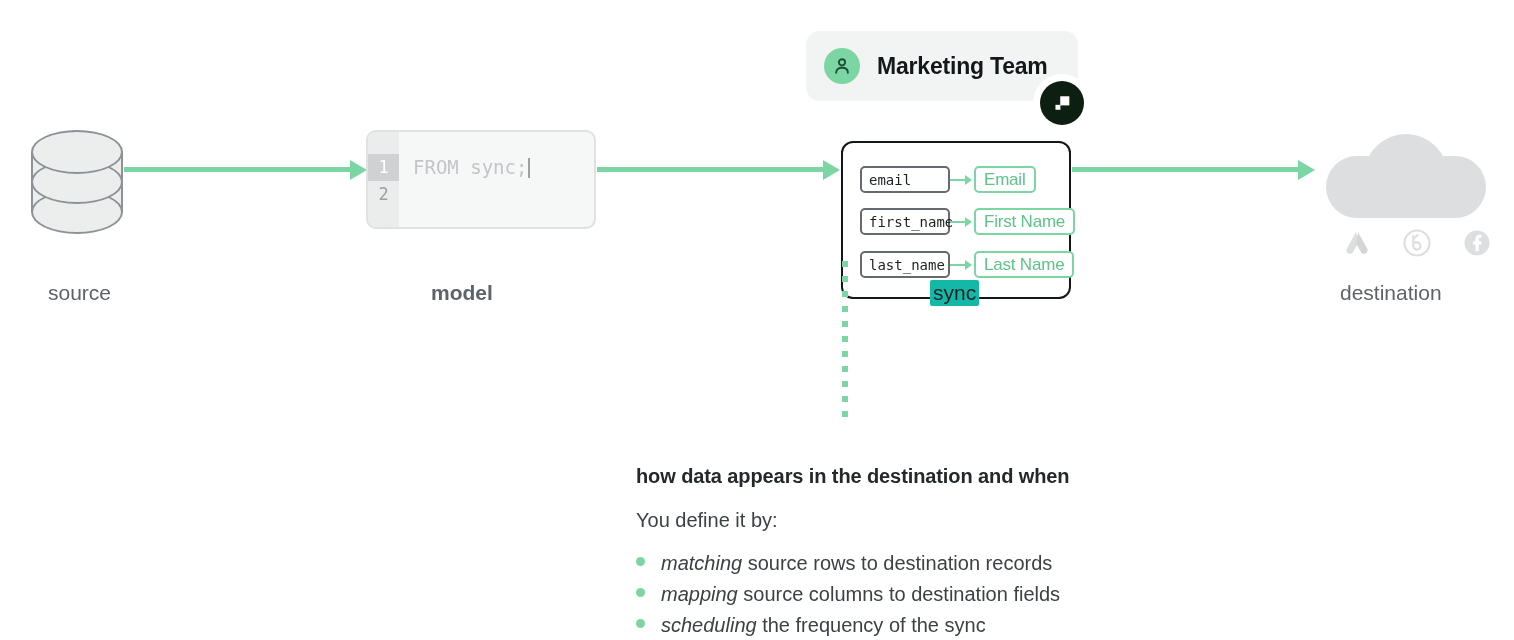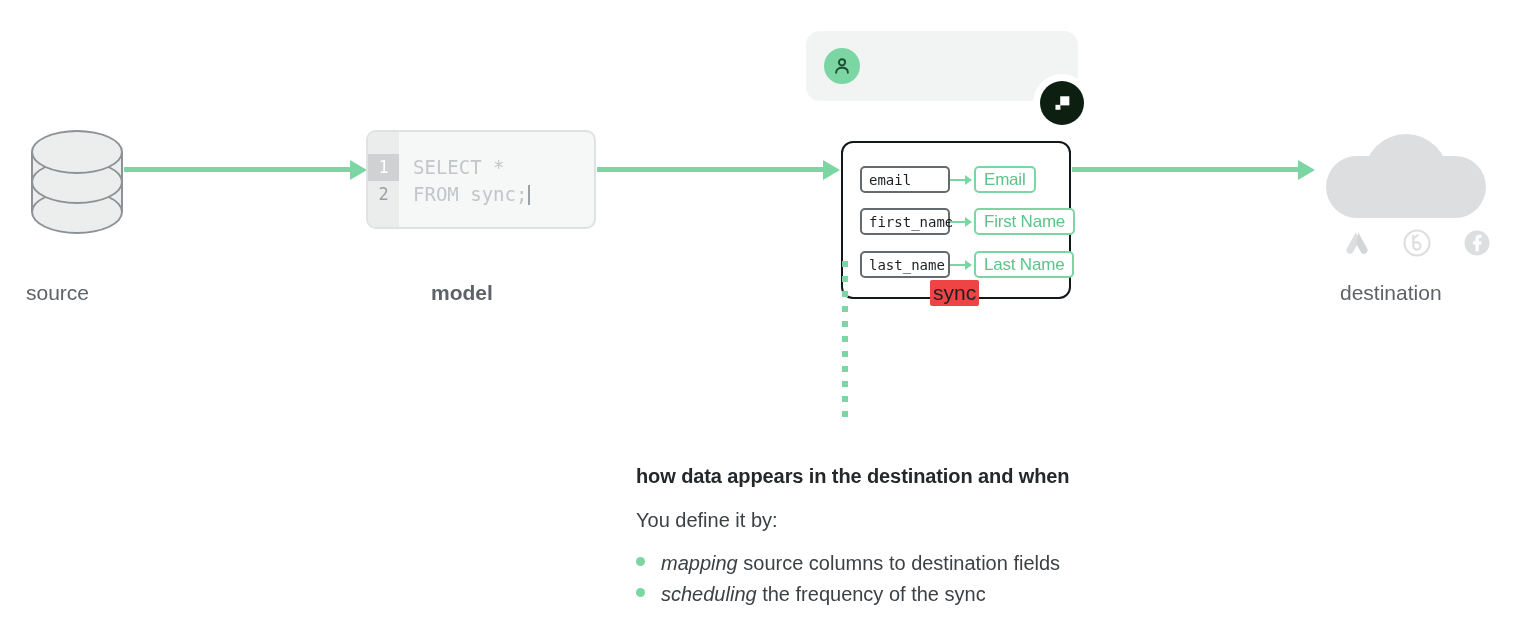--- a/index.html
+++ b/index.html
@@ -22,21 +22,21 @@
 
   
   .caption {
     position: absolute;
     font-size: 21px;
     color: #5d6368;
     white-space: nowrap;
   }
   .caption.sync-cap {
     color: #1d2023;
-    background: #ef4444;
+    background: #14b8a6;
     padding: 1px 3px;
     border-radius: 2px;
   }
 
   
   .db-stack { position: absolute; }
   .db-disc {
     position: absolute;
     left: 0;
     width: 92px;
@@ -318,37 +318,37 @@
     <div class="line" style="width:226px;"></div>
     <div class="head" style="left:226px;"></div>
   </div>
 
   <div class="code-card" style="left:366px; top:130px; width:230px; height:99px;">
     <div class="code-gutter">
       <div class="ln active">1</div>
       <div class="ln">2</div>
     </div>
     <div class="code-body">
-      <div class="cl">SELECT *</div>
       <div class="cl"><span>FROM sync;</span><span class="caret"></span></div>
     </div>
   </div>
 
   <div class="conn plain" style="left:597px; top:160px; width:243px;">
     <div class="line" style="width:226px;"></div>
     <div class="head" style="left:226px;"></div>
   </div>
 
   <div class="team-chip" style="left:806px; top:31px; width:272px; height:70px;">
     <div class="team-avatar">
       <svg width="22" height="22" viewBox="0 0 24 24" fill="none" stroke="#1d5136" stroke-width="2.1" stroke-linecap="round">
         <circle cx="12" cy="8" r="3.4"></circle>
         <path d="M5.6 19.4c0-3.6 2.9-5.4 6.4-5.4s6.4 1.8 6.4 5.4"></path>
       </svg>
     </div>
+    <div class="team-name">Marketing Team</div>
   </div>
 
   <div class="sync-card" style="left:841px; top:101px; width:230px; height:158px;margin-top:40px;">
     <div class="map-row" style="top:23px;">
       <div class="src-box">email</div>
       <div class="map-arrow">
           <div class="l"></div>
           <div class="h"></div>
         </div>
       <div class="dst-box">Email</div>
@@ -411,29 +411,33 @@
       <circle cx="12" cy="12" r="10" fill="none" stroke="#dcdedf" stroke-width="1.7"></circle>
       <path d="M9.0 6.2v8.2a2.9 2.9 0 1 0 2.9-2.9h-2.9" fill="none" stroke="#dcdedf" stroke-width="1.7" stroke-linecap="round"></path>
       <path d="M12.6 5.6 9.6 8.2" stroke="#dcdedf" stroke-width="1.5" stroke-linecap="round"></path>
     </svg>
     <svg width="30" height="30" viewBox="0 0 24 24">
       <circle cx="12" cy="12" r="10" fill="#dcdedf"></circle>
       <path d="M13.4 18.6v-5.5h2.0l0.3-2.5h-2.3V9.0c0-0.7 0.2-1.2 1.2-1.2h1.2V5.5c-0.2 0-0.9-0.1-1.8-0.1-1.9 0-3.2 1.1-3.2 3.2v2.0H8.8v2.5h2.0v5.5h2.6z" fill="#ffffff"></path>
     </svg>
   </div>
 
-  <div class="caption" style="left:26px; top:281px;text-align:center;">source</div>
+  <div class="caption" style="left:48px; top:281px;text-align:center;">source</div>
   <div class="caption" style="left:431px; top:281px;font-weight:bold;">model</div>
   <div class="caption sync-cap" style="left:930px; top:280px;">sync</div>
   <div class="caption" style="left:1340px; top:281px;">destination</div>
 
   <div class="explainer" style="left:636px; top:465px; width:600px;">
     <h3>how data appears in the destination and when</h3>
     <p class="sub">You define it by:</p>
     <ul>
+      <li>
+        <span class="dot"></span>
+        <span><em>matching</em><span> source rows to destination records</span></span>
+      </li>
       <li>
         <span class="dot"></span>
         <span><em>mapping</em><span> source columns to destination fields</span></span>
       </li>
       <li>
         <span class="dot"></span>
         <span><em>scheduling</em><span> the frequency of the sync</span></span>
       </li>
     </ul>
   </div>

